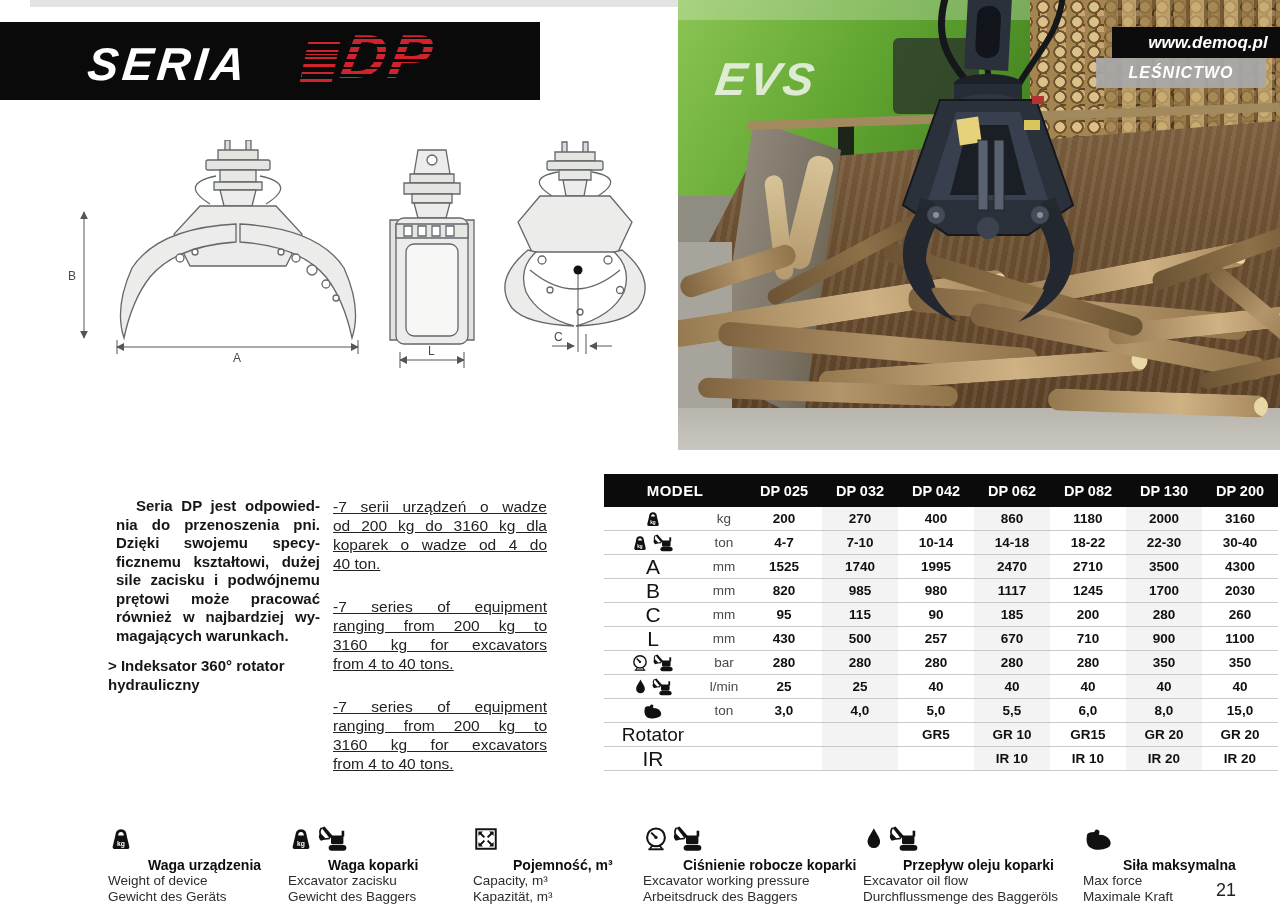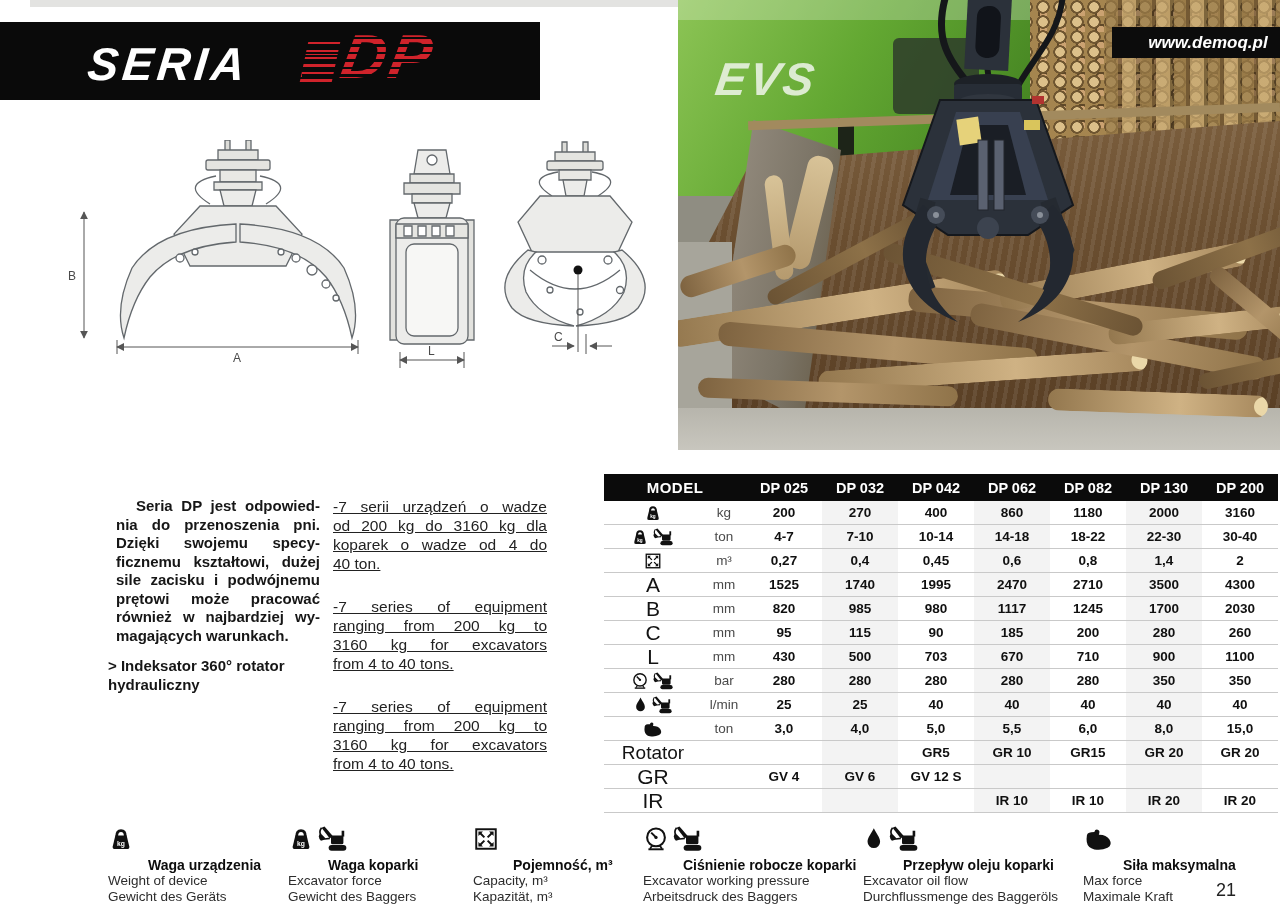--- a/index.html
+++ b/index.html
@@ -69,21 +69,21 @@
   .mid-text{position:absolute;left:333px;top:497px;width:214px;font-size:15.5px;line-height:19px;
     color:#222;text-decoration:underline;}
   .mid-text .para{margin-bottom:24px;}
   .tl{text-align:justify;text-align-last:justify;}
   .tl.last{text-align-last:left;}
   .tl.first{text-indent:20px;}
   .bullet-text .tl{text-align:left;text-align-last:left;}
 
   
   .spec-table{position:absolute;left:604px;top:474px;width:674px;}
-  .t-header{display:flex;height:27px;background:#0b0b0b;color:#fff;align-items:center;font-weight:bold;}
+  .t-header{display:flex;height:33px;background:#0b0b0b;color:#fff;align-items:center;font-weight:bold;}
   .t-hmodel{width:142px;text-align:center;font-size:15px;letter-spacing:.5px;}
   .t-hcol{width:76px;text-align:center;font-size:14.5px;}
   .t-row{display:flex;height:23px;align-items:center;border-bottom:1px solid #c9c9c9;background:#fff;}
   .c-label{width:98px;display:flex;align-items:center;justify-content:center;gap:4px;
     font-size:21px;color:#131313;}
   .c-label.word{font-size:19px;}
   .c-unit{width:44px;text-align:center;font-size:13.5px;color:#4a4a4a;}
   .c-val{width:76px;height:100%;display:flex;align-items:center;justify-content:center;
     font-size:13.5px;font-weight:bold;color:#101010;}
   .c-val.shade{background:#f3f3f3;}
@@ -170,20 +170,21 @@
     <path d="M95,205 C60,245 70,300 130,322 C95,295 88,255 112,220 Z" fill="#232830"></path>
     <path d="M225,205 C260,245 250,300 190,322 C225,295 232,255 208,220 Z" fill="#232830"></path>
     <circle cx="108" cy="215" r="9" fill="#454c58"></circle>
     <circle cx="212" cy="215" r="9" fill="#454c58"></circle>
     <circle cx="160" cy="228" r="11" fill="#3c434f"></circle>
     <circle cx="108" cy="215" r="3" fill="#8a9099"></circle>
     <circle cx="212" cy="215" r="3" fill="#8a9099"></circle>
   </svg>
 
   <div class="ph www-banner">www.demoq.pl</div>
+  <div class="ph lesn-banner">LEŚNICTWO</div>
 </div>
 
 <svg class="drawings" viewBox="0 0 600 245">
   <defs>
     <marker id="arr" viewBox="0 0 10 10" refX="9" refY="5" markerWidth="8" markerHeight="8" orient="auto-start-reverse">
       <path d="M0 0 L10 5 L0 10 Z" fill="#555"></path>
     </marker>
   </defs>
   <g stroke="#63686c" stroke-width="1.3" fill="#ececea">
 
@@ -354,41 +355,20 @@
       <div class="c-unit">ton</div>
       <div class="c-val">4-7</div>
       <div class="c-val shade">7-10</div>
       <div class="c-val">10-14</div>
       <div class="c-val shade">14-18</div>
       <div class="c-val">18-22</div>
       <div class="c-val shade">22-30</div>
       <div class="c-val">30-40</div>
     </div>
     <div class="t-row">
-      <div class="c-label">
-        <span style="display: flex; align-items: flex-end; gap: 4px;">
-          <span style="display: flex;">
-            <svg class="ic" viewBox="0 0 24 24">
-              <rect x="3" y="3" width="18" height="18" fill="none" stroke="#111" stroke-width="1.8"></rect>
-              <path d="M6.5 6.5 L10.5 10.5 M17.5 6.5 L13.5 10.5 M6.5 17.5 L10.5 13.5 M17.5 17.5 L13.5 13.5" stroke="#111" stroke-width="1.8" fill="none"></path>
-              <path d="M5 5 h4.2 L5 9.2 Z M19 5 v4.2 L14.8 5 Z M5 19 v-4.2 L9.2 19 Z M19 19 h-4.2 L19 14.8 Z" fill="#111"></path>
-            </svg>
-          </span>
-        </span>
-      </div>
-      <div class="c-unit">m³</div>
-      <div class="c-val">0,27</div>
-      <div class="c-val shade">0,4</div>
-      <div class="c-val">0,45</div>
-      <div class="c-val shade">0,6</div>
-      <div class="c-val">0,8</div>
-      <div class="c-val shade">1,4</div>
-      <div class="c-val">2</div>
-    </div>
-    <div class="t-row">
       <div class="c-label">A</div>
       <div class="c-unit">mm</div>
       <div class="c-val">1525</div>
       <div class="c-val shade">1740</div>
       <div class="c-val">1995</div>
       <div class="c-val shade">2470</div>
       <div class="c-val">2710</div>
       <div class="c-val shade">3500</div>
       <div class="c-val">4300</div>
     </div>
@@ -412,21 +392,21 @@
       <div class="c-val shade">185</div>
       <div class="c-val">200</div>
       <div class="c-val shade">280</div>
       <div class="c-val">260</div>
     </div>
     <div class="t-row">
       <div class="c-label">L</div>
       <div class="c-unit">mm</div>
       <div class="c-val">430</div>
       <div class="c-val shade">500</div>
-      <div class="c-val">703</div>
+      <div class="c-val">257</div>
       <div class="c-val shade">670</div>
       <div class="c-val">710</div>
       <div class="c-val shade">900</div>
       <div class="c-val">1100</div>
     </div>
     <div class="t-row">
       <div class="c-label">
         <span style="display: flex; align-items: flex-end; gap: 4px;">
           <span style="display: flex;">
             <svg class="ic" viewBox="0 0 24 24">
@@ -512,31 +492,20 @@
       <div class="c-unit"></div>
       <div class="c-val"></div>
       <div class="c-val shade"></div>
       <div class="c-val">GR5</div>
       <div class="c-val shade">GR 10</div>
       <div class="c-val">GR15</div>
       <div class="c-val shade">GR 20</div>
       <div class="c-val">GR 20</div>
     </div>
     <div class="t-row">
-      <div class="c-label">GR</div>
-      <div class="c-unit"></div>
-      <div class="c-val">GV 4</div>
-      <div class="c-val shade">GV 6</div>
-      <div class="c-val">GV 12 S</div>
-      <div class="c-val shade"></div>
-      <div class="c-val"></div>
-      <div class="c-val shade"></div>
-      <div class="c-val"></div>
-    </div>
-    <div class="t-row">
       <div class="c-label">IR</div>
       <div class="c-unit"></div>
       <div class="c-val"></div>
       <div class="c-val shade"></div>
       <div class="c-val"></div>
       <div class="c-val shade">IR 10</div>
       <div class="c-val">IR 10</div>
       <div class="c-val shade">IR 20</div>
       <div class="c-val">IR 20</div>
     </div>
@@ -575,21 +544,21 @@
               <path d="M3 1.5 Q0.5 5 2.5 7.5 L6 11 L10 10.5" fill="none" stroke="#111" stroke-width="1.4"></path>
               <path d="M1.5 6.5 L6 11.5 L2.5 12.5 Q-0.5 9.5 1.5 6.5 Z" fill="#111"></path>
               <rect x="11" y="8" width="10.5" height="7.5" rx="1.3" fill="#111"></rect>
               <rect x="9" y="16" width="15" height="5" rx="2.5" fill="#111"></rect>
               <rect x="20" y="4" width="2.2" height="5" fill="#111"></rect>
             </svg>
           </span>
         </span>
       </div>
       <div class="l-pl">Waga koparki</div>
-      <div class="l-en">Excavator force</div>
+      <div class="l-en">Excavator zacisku</div>
       <div class="l-de">Gewicht des Baggers</div>
     </div>
     <div class="legend-item" style="left: 473px; width: 155px;">
       <div class="l-icons">
         <span style="display: flex; align-items: flex-end; gap: 4px;">
           <span style="display: flex;">
             <svg class="ic" viewBox="0 0 24 24">
               <rect x="3" y="3" width="18" height="18" fill="none" stroke="#111" stroke-width="1.8"></rect>
               <path d="M6.5 6.5 L10.5 10.5 M17.5 6.5 L13.5 10.5 M6.5 17.5 L10.5 13.5 M17.5 17.5 L13.5 13.5" stroke="#111" stroke-width="1.8" fill="none"></path>
               <path d="M5 5 h4.2 L5 9.2 Z M19 5 v4.2 L14.8 5 Z M5 19 v-4.2 L9.2 19 Z M19 19 h-4.2 L19 14.8 Z" fill="#111"></path>

